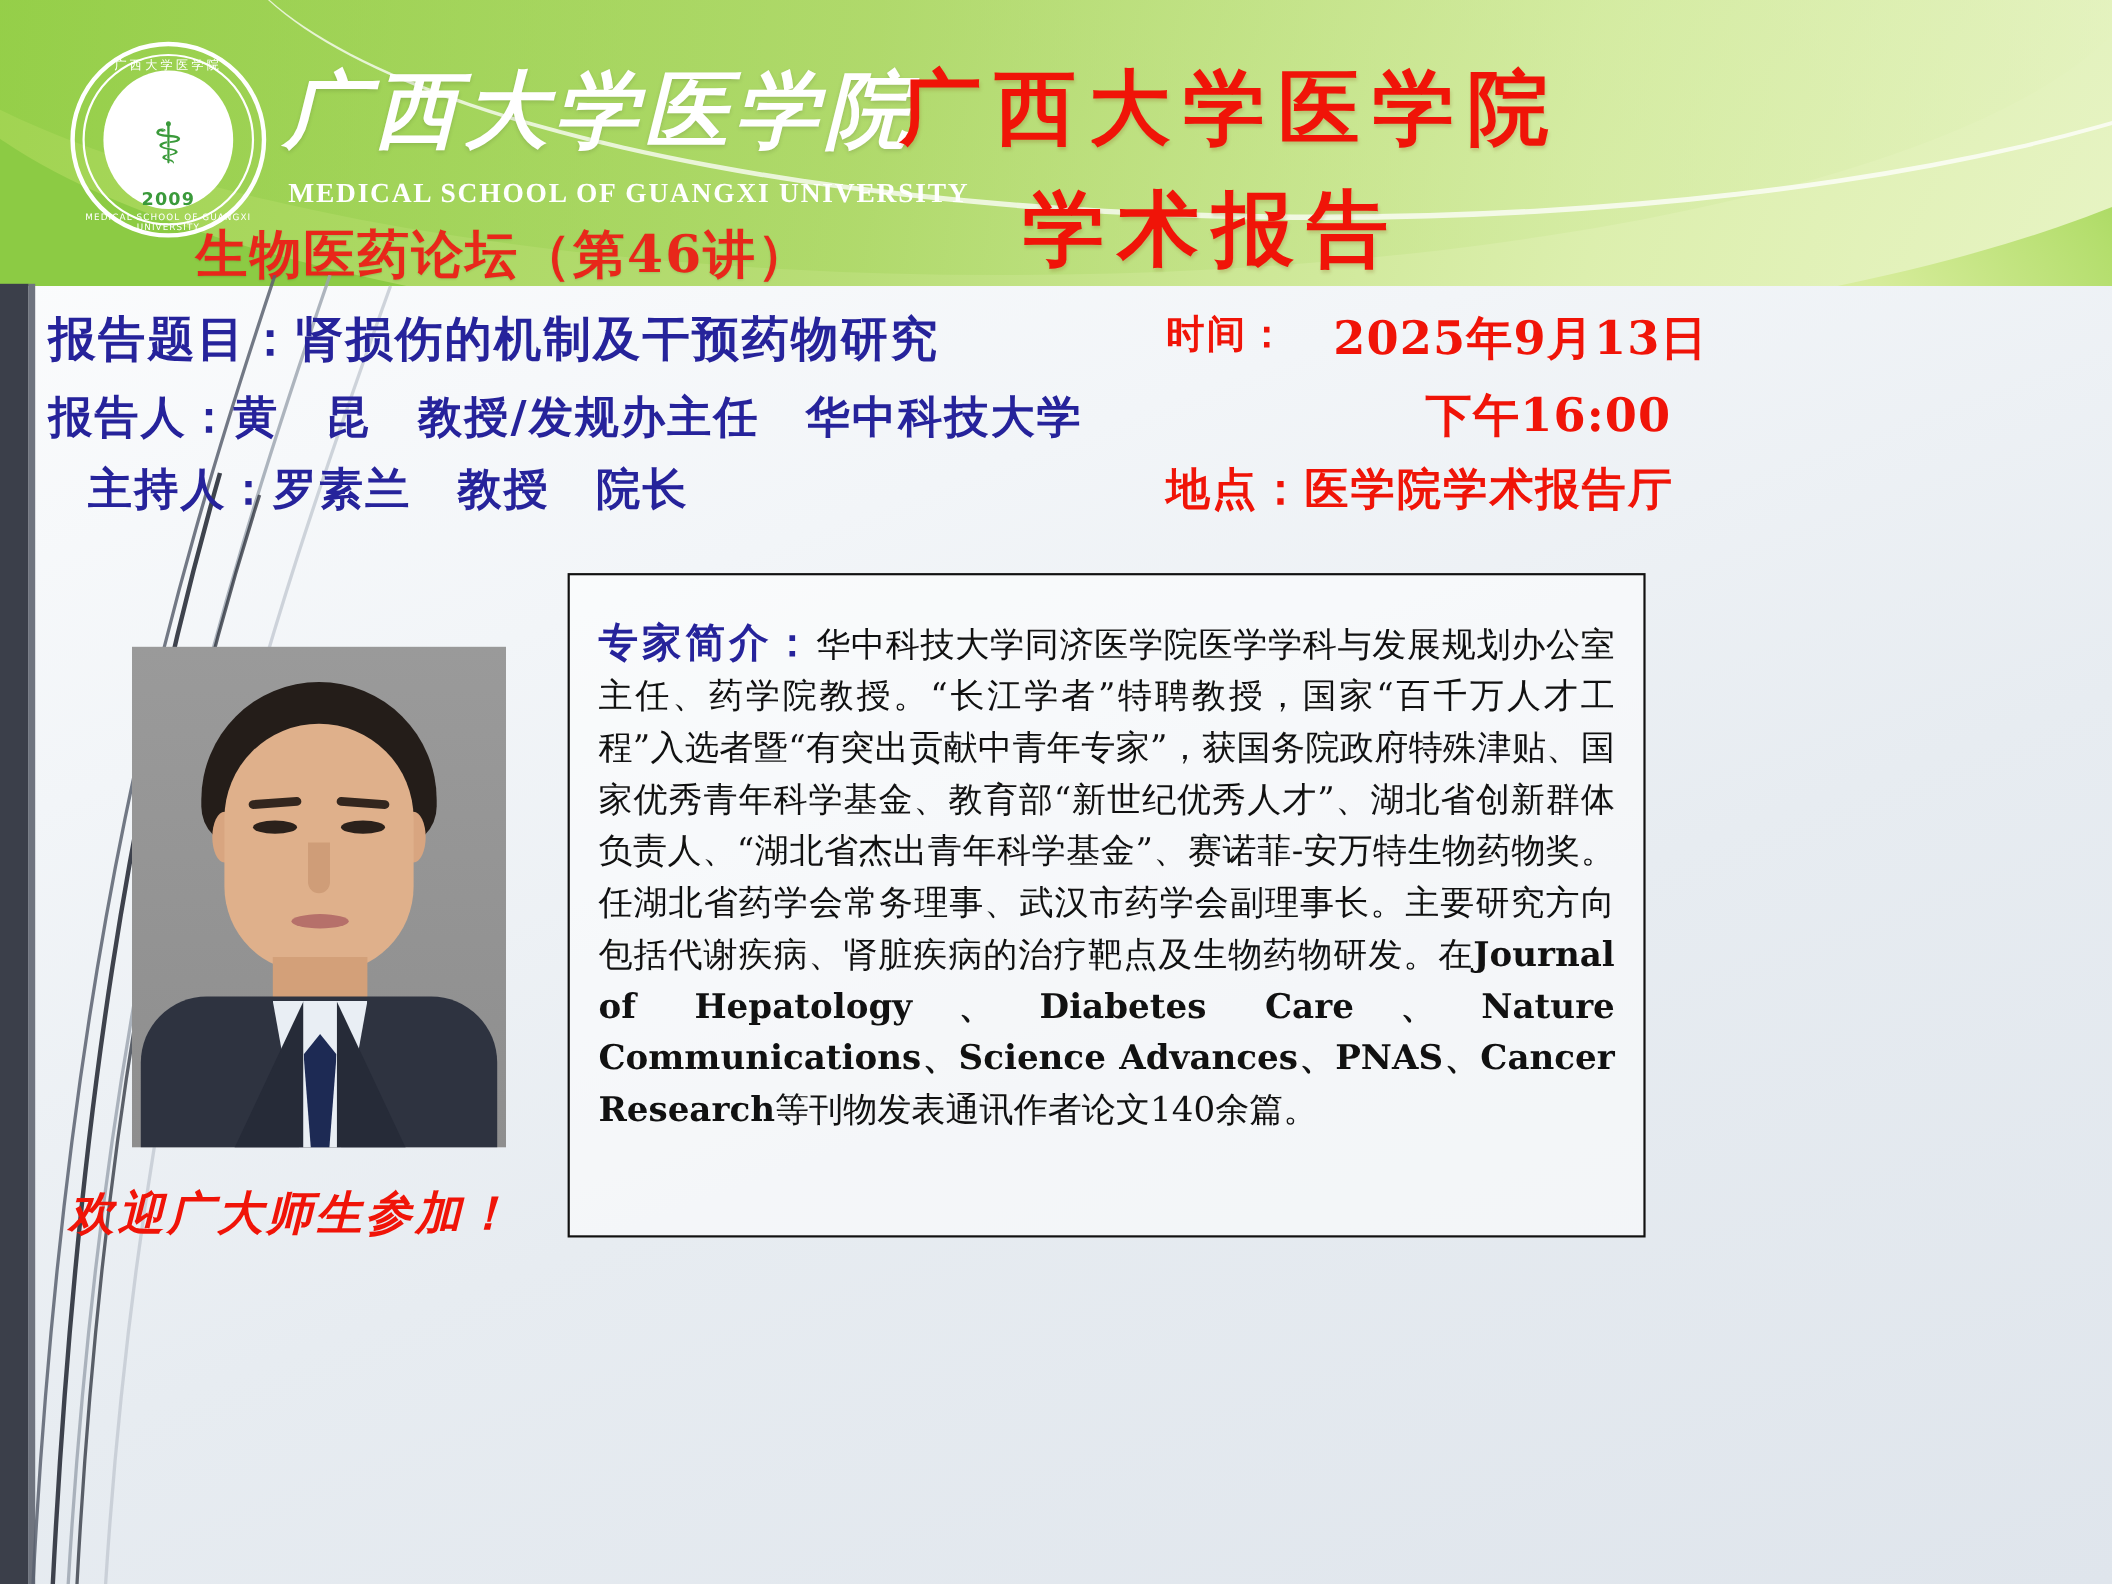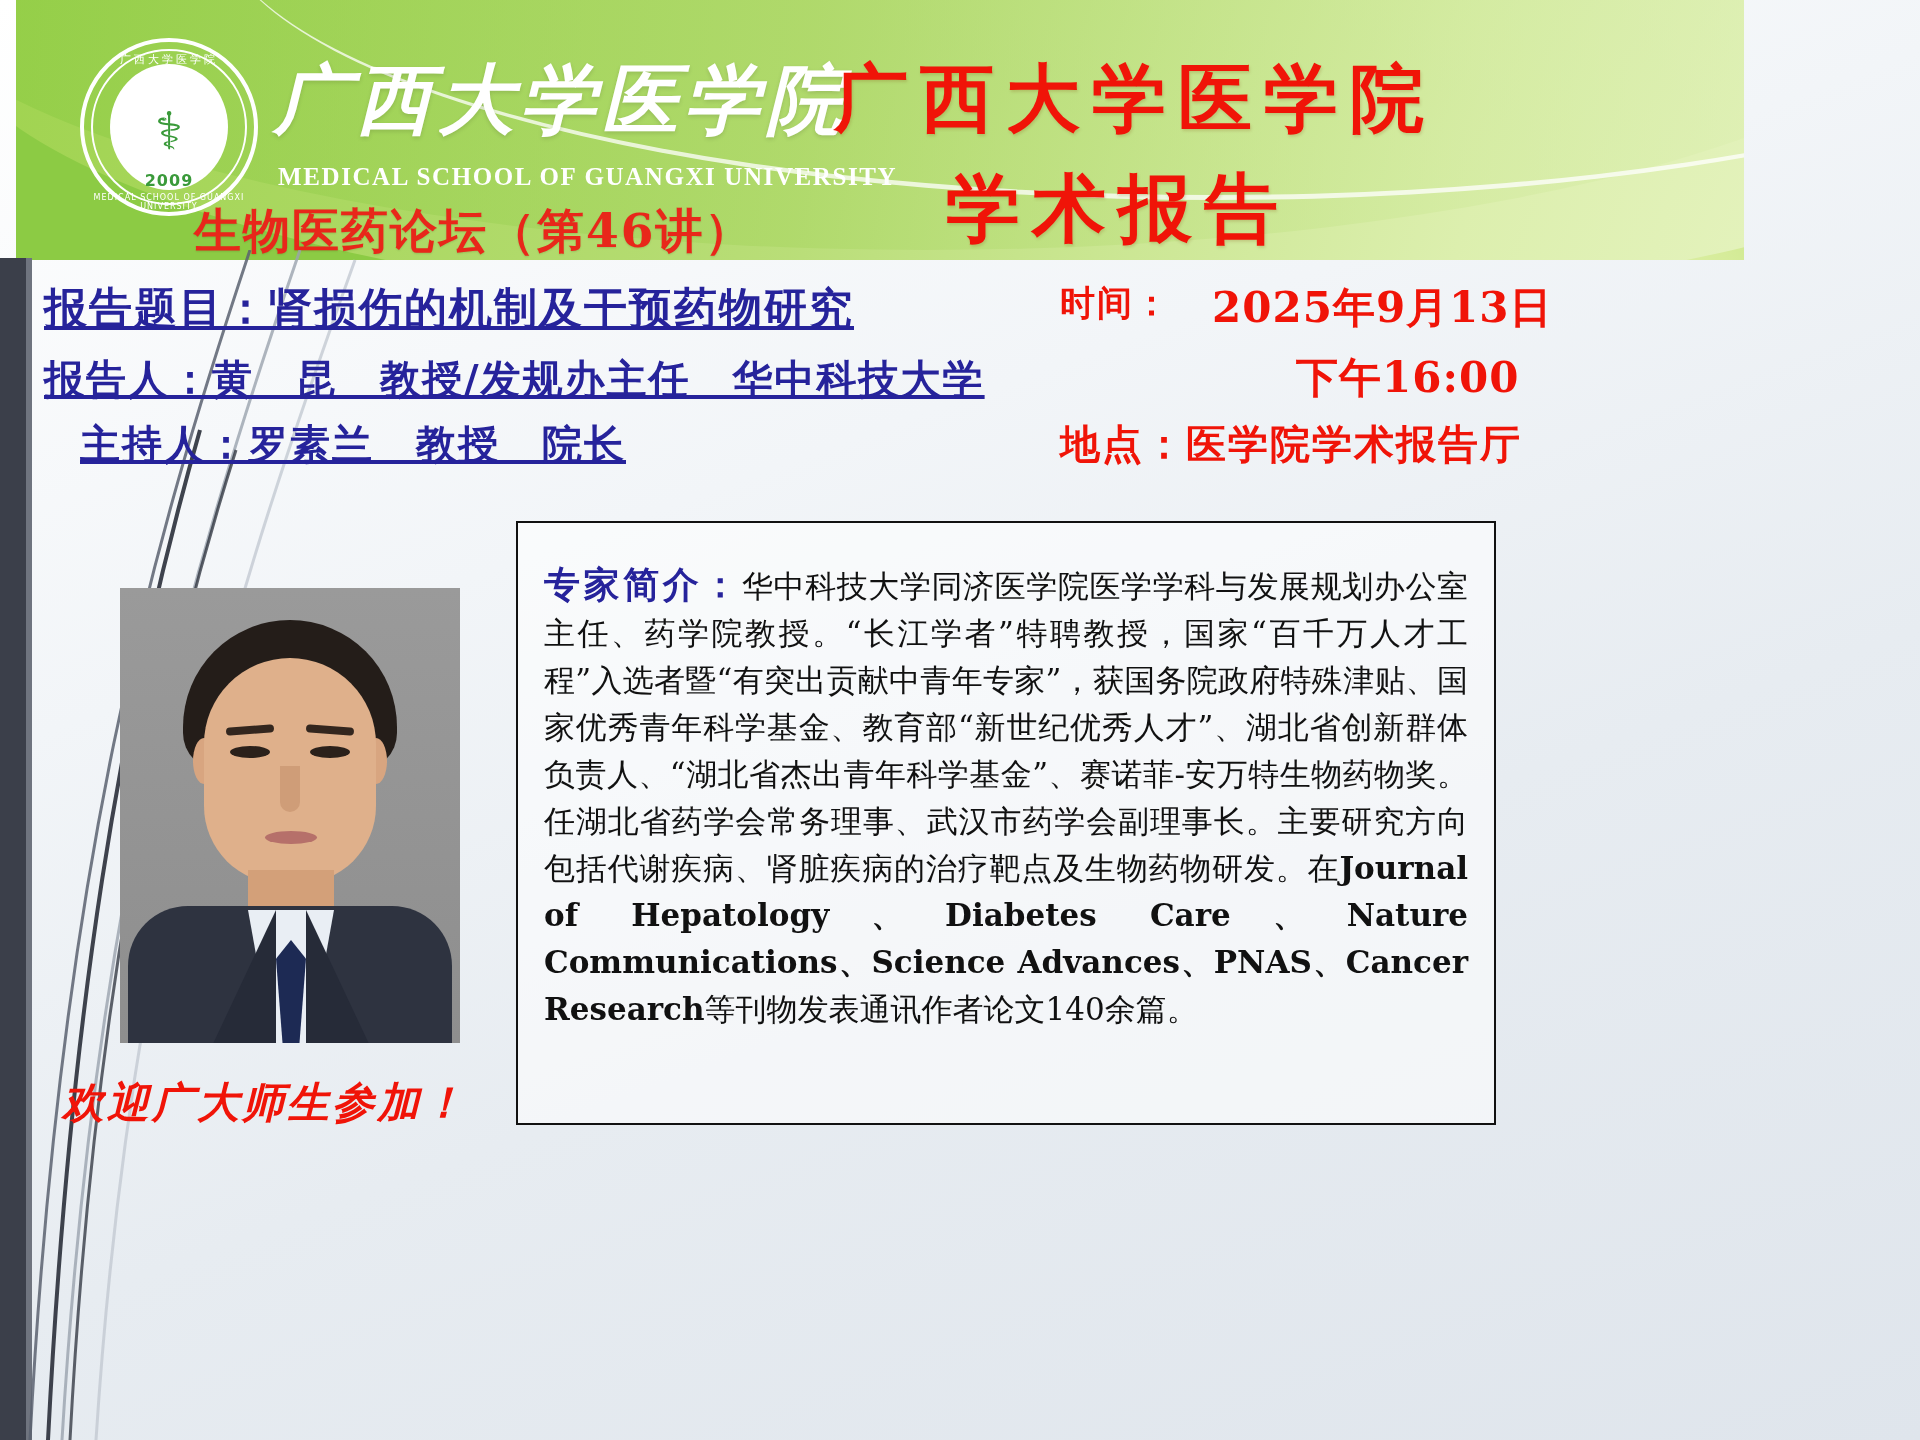--- a/index.html
+++ b/index.html
@@ -26,21 +26,21 @@
   .left-bar-2{
     position:absolute;left:26px;top:258px;width:6px;height:1182px;
     background:#6f747f;
   }
 
   
   .swoosh{position:absolute;left:0;top:250px;width:560px;height:1190px;pointer-events:none;}
 
   
   .banner{
-    position:absolute;left:16px;top:0;width:1728px;height:260px;
+    position:absolute;left:0;top:0;width:1920px;height:260px;
     overflow:hidden;
     background:
       radial-gradient(ellipse 900px 420px at 1380px 300px, #eef7c9 0%, #d6ec9a 38%, #b4de6d 62%, #8ccb44 85%),
       linear-gradient(100deg,#5fb52b 0%,#6cbb2f 35%,#8ac93f 58%,#b9dd71 78%,#d9ecA0 100%);
   }
   .banner-curve{
     position:absolute;left:-80px;top:-300px;width:2200px;height:620px;
     border-radius:50%;
     background:linear-gradient(95deg,#9fd34d 0%,#bade79 40%,#dcefae 70%,#eff7d2 100%);
     opacity:.95;
@@ -129,21 +129,20 @@
   }
 
   
   .info{
     position:absolute;left:32px;top:262px;width:1888px;height:230px;
   }
   .info-row{position:absolute;white-space:nowrap;}
   .blue{
     color:#26239b;font-weight:bold;
     font-family:"DejaVu Serif","Liberation Serif",serif;
-    text-decoration:underline;
   }
   .red{
     color:#f01408;font-weight:bold;
     font-family:"DejaVu Serif","Liberation Serif",serif;
   }
   .r-title{left:12px;top:18px;font-size:43px;letter-spacing:2px;}
   .r-speaker{left:12px;top:90px;font-size:40px;letter-spacing:2px;}
   .r-host{left:12px;top:155px;font-size:40px;letter-spacing:2px;margin-left:36px;}
   .r-timelabel{left:1028px;top:18px;font-size:35px;letter-spacing:2px;}
   .r-date{left:1180px;top:18px;font-size:42px;letter-spacing:1px;}

